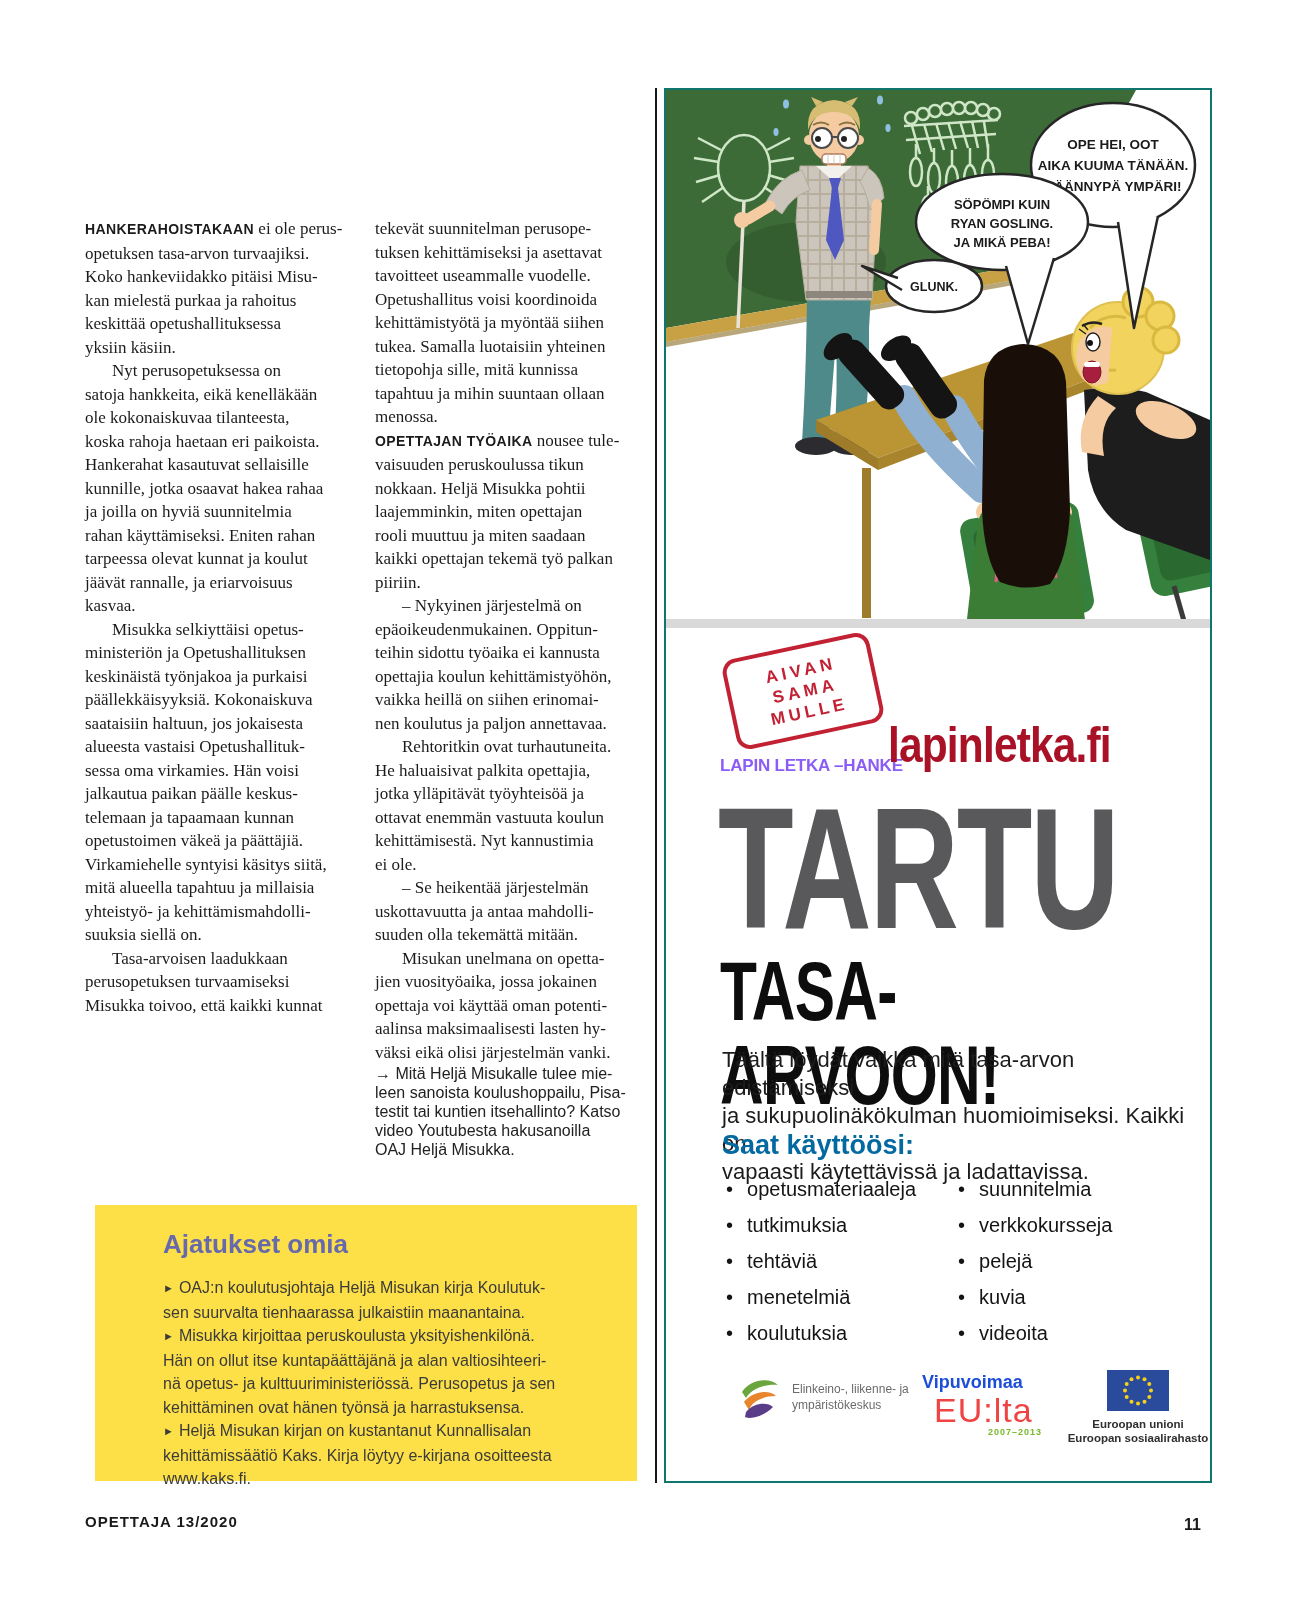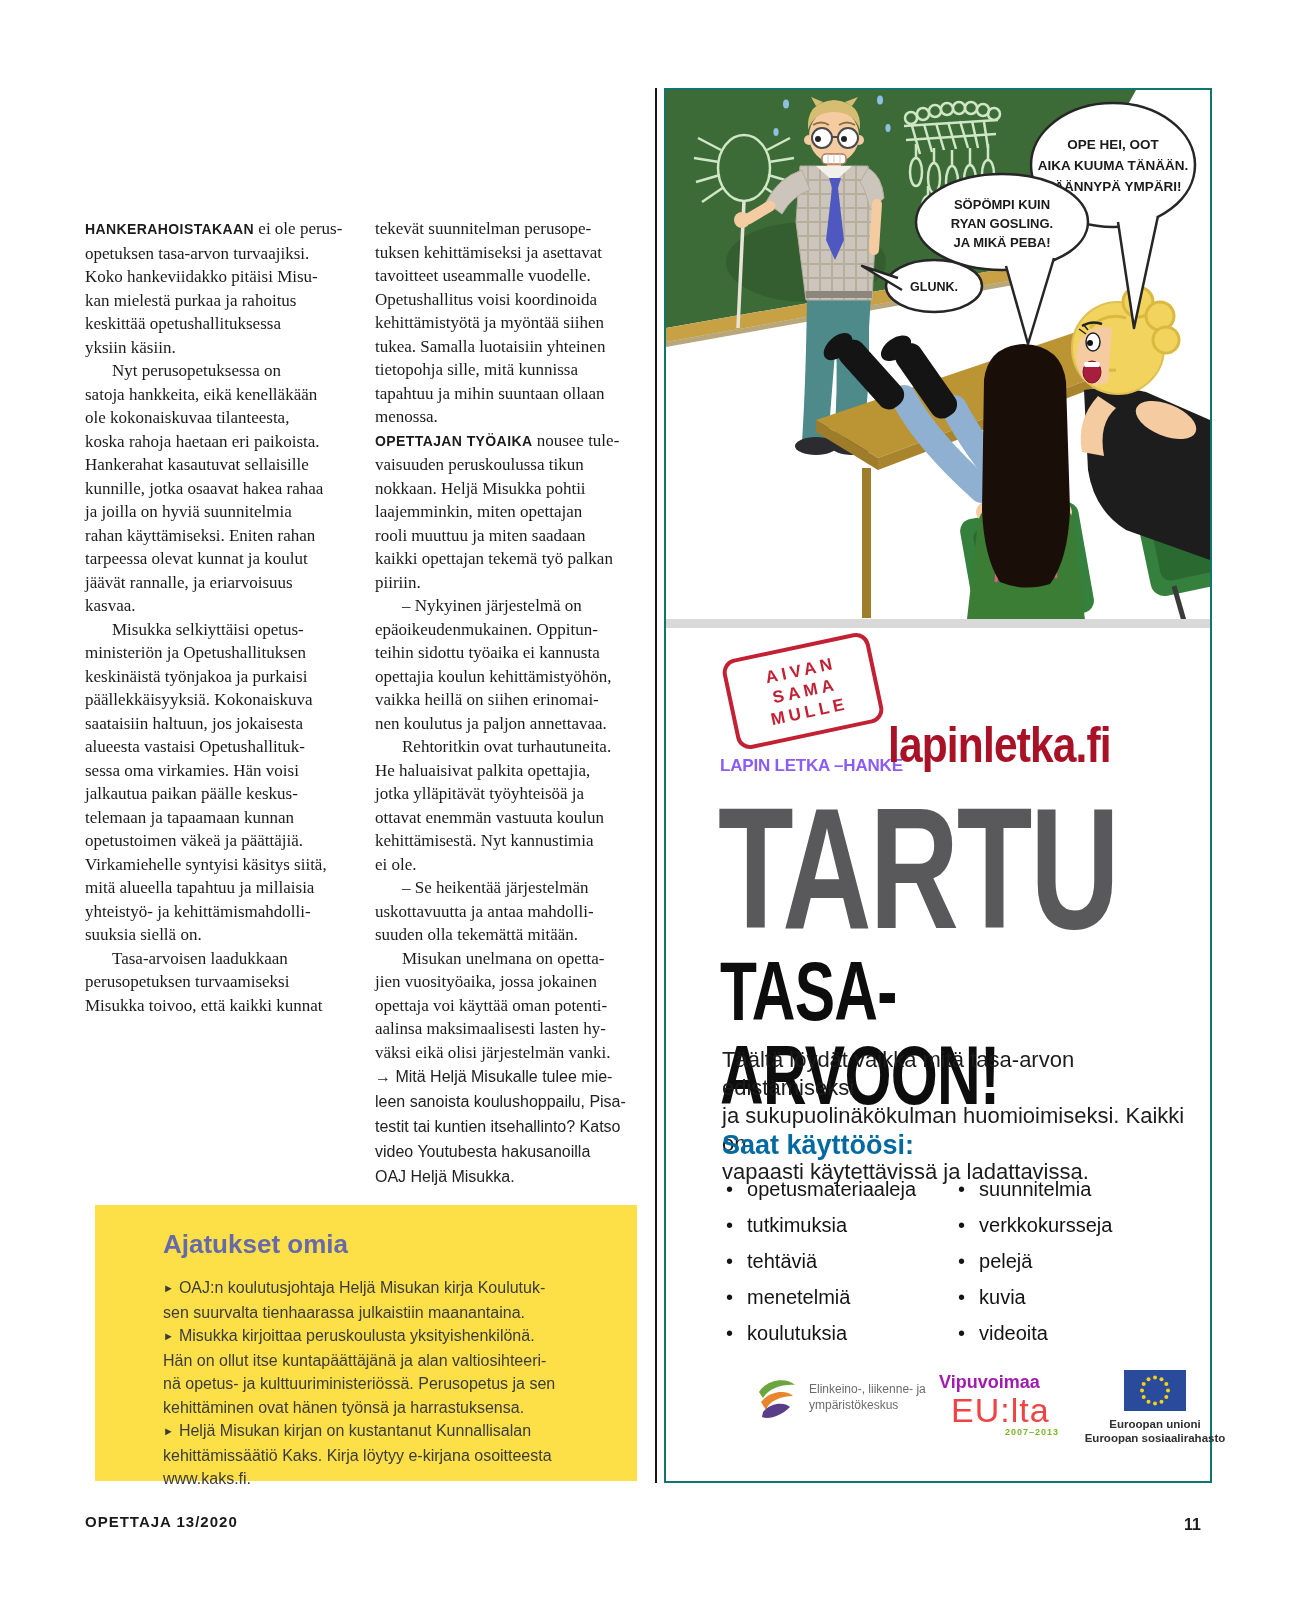--- a/index.html
+++ b/index.html
@@ -8,21 +8,21 @@
     background:#ffffff; overflow:hidden;
     font-family:"Liberation Serif", serif; color:#1b1b1b;
   }
   
   .col { position:absolute; top:217px; width:282px; font-size:17px; line-height:23.5px; }
   .col1 { left:85px; } .col2 { left:375px; }
   .col p { margin:0; white-space:pre-line; }
   .col p.ind { text-indent:27px; }
   .leadin { font-family:"Liberation Sans", sans-serif; font-weight:bold; font-size:14px; letter-spacing:.4px; }
   .gaptop { margin-top:40px; }
-  .sanspara { font-family:"Liberation Sans", sans-serif; font-size:16px; line-height:25px; color:#222; }
+  .sanspara { font-family:"Liberation Sans", sans-serif; font-size:16px; line-height:19px; color:#222; }
   
   .vrule { position:absolute; left:655px; top:88px; width:2px; height:1395px; background:#151515; }
   .adbox { position:absolute; left:664px; top:88px; width:548px; height:1395px;
            border:2px solid #0f766e; box-sizing:border-box; background:#fff; }
   .comic { position:absolute; left:0; top:0; }
   
   .stamp { position:absolute; left:62px; top:555px; width:150px; height:92px;
            border:4px solid #c22133; border-radius:14px; transform:rotate(-12deg);
            display:flex; flex-direction:column; justify-content:center; align-items:center;
            color:#c22133; font-family:"Liberation Sans", sans-serif; font-weight:bold;
@@ -40,26 +40,26 @@
         transform:scaleX(.72); transform-origin:left top; letter-spacing:-1px; }
   .adbody { position:absolute; left:56px; top:956px; width:470px; font-family:"Liberation Sans", sans-serif;
             font-size:22px; line-height:28px; color:#1c1c1c; white-space:pre-line; }
   .listtitle { position:absolute; left:56px; top:1040px; font-family:"Liberation Sans", sans-serif;
                font-weight:bold; font-size:27px; color:#0369a1; }
   .adlist { position:absolute; top:1088px; margin:0; padding:0; list-style:none;
             font-family:"Liberation Sans", sans-serif; font-size:20px; color:#141414; }
   .adlist.c1 { left:60px; } .adlist.c2 { left:292px; }
   .adlist li { height:36px; display:flex; align-items:flex-start; }
   .adlist .dot { margin-right:14px; font-size:20px; }
-  .logos { position:absolute; left:0; top:1280px; width:544px; height:110px;margin-left:17px; }
+  .logos { position:absolute; left:0; top:1280px; width:544px; height:110px; }
   .ely { position:absolute; left:70px; top:6px; }
   .elytext { position:absolute; left:126px; top:12px; font-family:"Liberation Sans", sans-serif;
              font-size:12px; line-height:15.5px; color:#6b6b6b; white-space:pre-line; }
   .vipu { position:absolute; left:256px; top:2px; width:120px; font-family:"Liberation Sans", sans-serif; }
-  .vipu .v1 { font-weight:bold; font-size:18px; color:#a21caf; }
+  .vipu .v1 { font-weight:bold; font-size:18px; color:#1d4ed8; }
   .vipu .v2 { font-size:34px; color:#ef4444; letter-spacing:1px; padding-left:12px; line-height:34px; }
   .vipu .v3 { font-size:9px; color:#76b82a; text-align:right; font-weight:bold; letter-spacing:1px; }
   .eublock { position:absolute; left:392px; top:0; width:160px; text-align:center;
              font-family:"Liberation Sans", sans-serif; }
   .euflag { display:block; margin:0 auto 6px auto; }
   .eutext { font-weight:bold; font-size:11.5px; line-height:14px; color:#2f2f2f; }
   
   .infobox { position:absolute; left:95px; top:1205px; width:542px; height:276px;
              background:#fde047; box-sizing:border-box; padding:24px 16px 0 68px;
              font-family:"Liberation Sans", sans-serif; }

